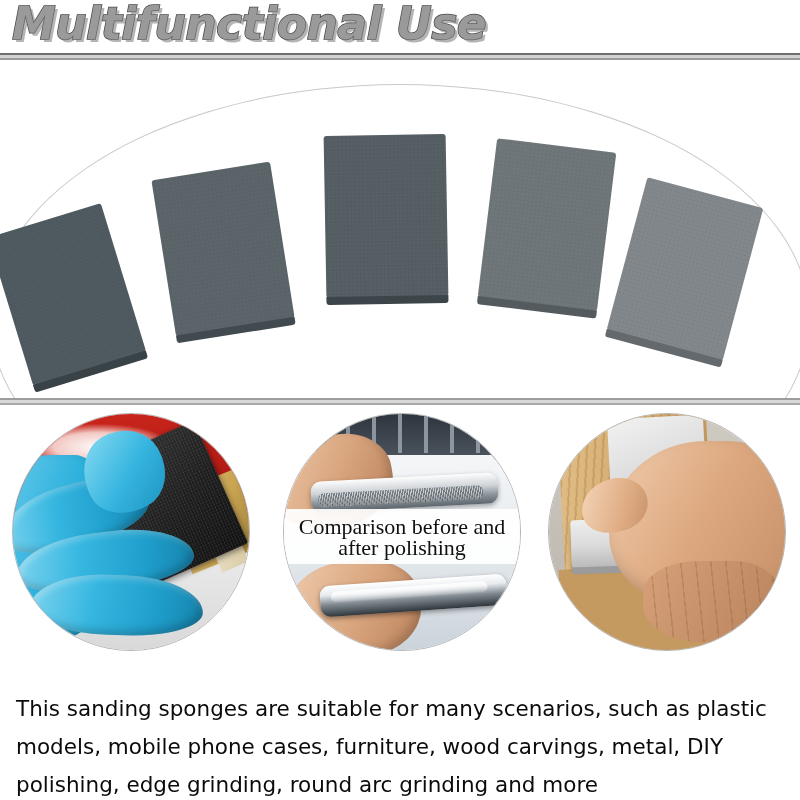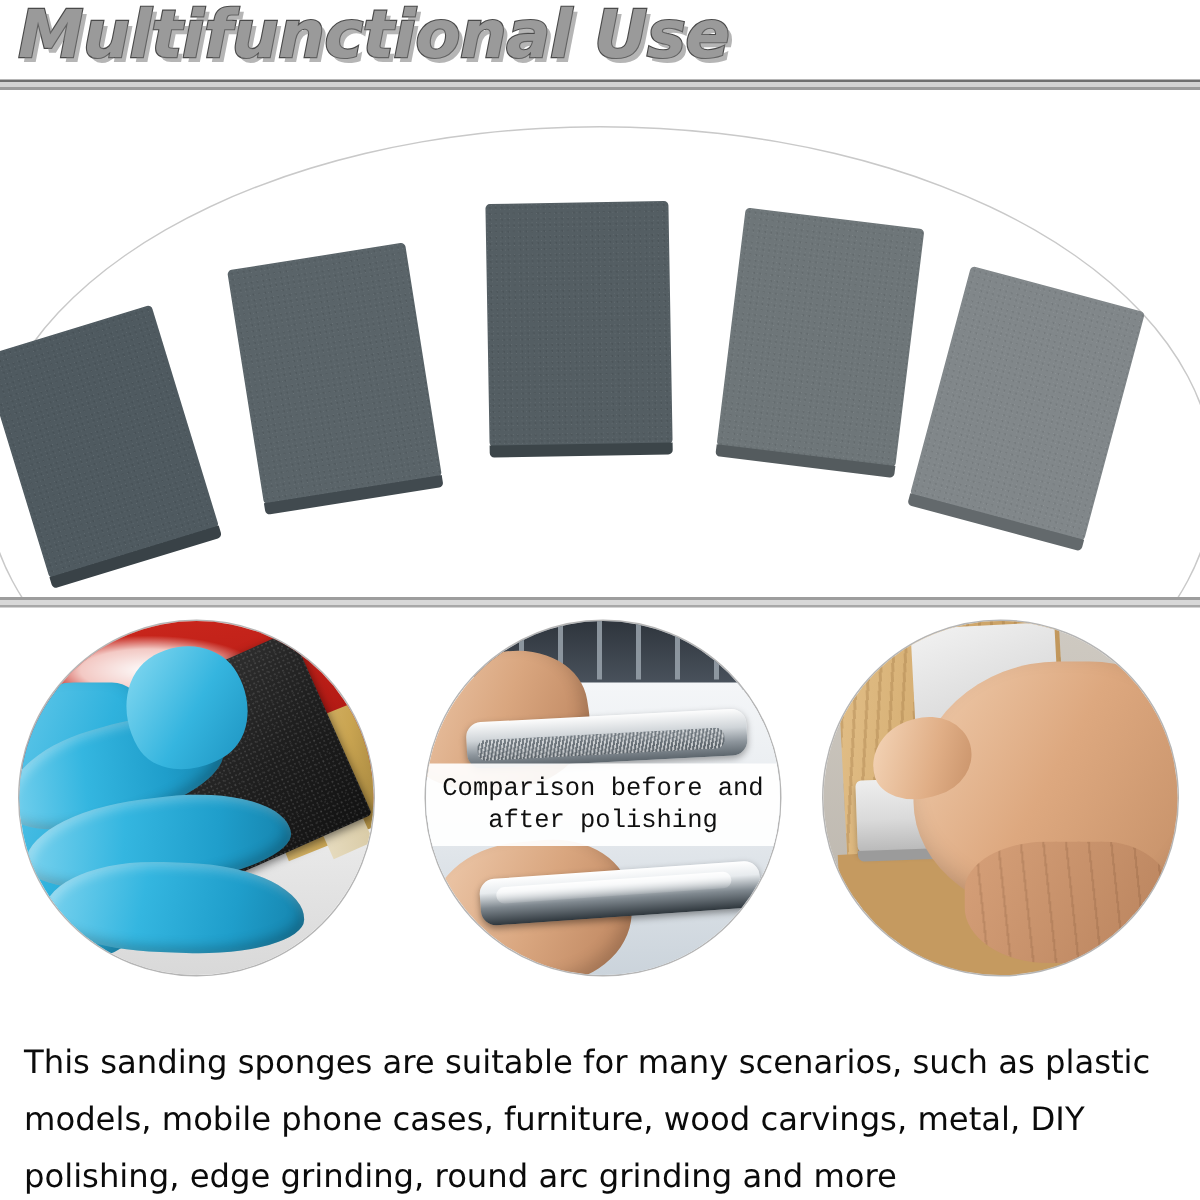--- a/index.html
+++ b/index.html
@@ -190,22 +190,22 @@
     border-radius:6px;
     background:linear-gradient(180deg,rgba(255,255,255,.95),rgba(255,255,255,.12));
   }
   #comparison-band{
     position:absolute;left:0;top:40.5%;width:100%;height:23%;
     background:rgba(255,255,255,0.93);
     display:flex;align-items:center;justify-content:center;
     text-align:center;
   }
   #comparison-text{
-    font-family:Liberation Mono, monospace;
-    font-size:17px;line-height:21px;color:#101010;
+    font-family:Liberation Serif, serif;
+    font-size:22px;line-height:21px;color:#101010;
     padding:0 6px;
   }
 
   
   .c3-bg{position:absolute;inset:0;background:linear-gradient(180deg,#cfcac2,#b9b3aa);}
   .c3-wood-top{
     position:absolute;left:6%;top:-4%;width:62%;height:78%;
     background:
       repeating-linear-gradient(96deg, rgba(150,108,58,.30) 0 2px, rgba(214,170,110,0) 2px 8px),
       linear-gradient(100deg,#e3c089 0%, #d3ab6f 45%, #bb9055 100%);

